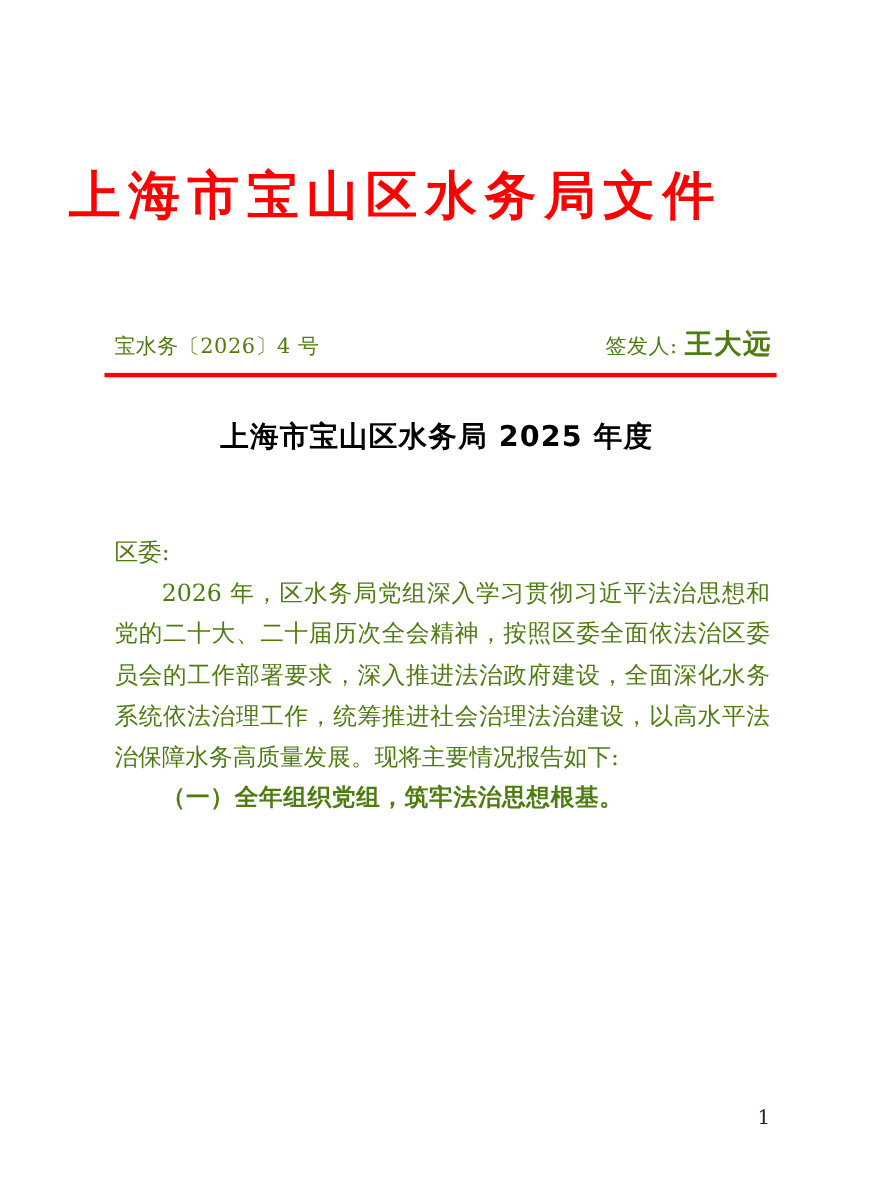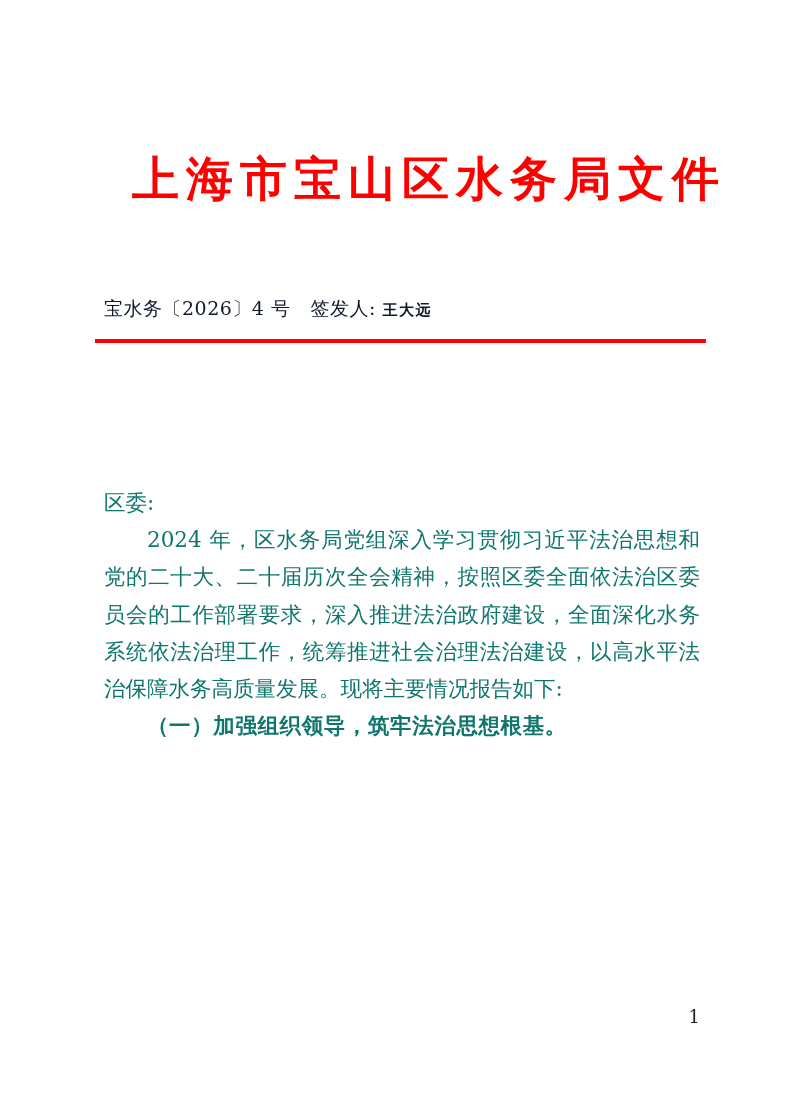--- a/index.html
+++ b/index.html
@@ -16,24 +16,24 @@
     background: #ffffff;
     margin: 0 auto;
     overflow: hidden;
     font-family: "DejaVu Serif", "Liberation Serif", serif;
     -webkit-font-smoothing: antialiased;
   }
 
   
   .masthead {
     position: absolute;
-    left: 14px;
+    left: 0;
     top: 150px;
     width: 712px;
-    text-align: right;
+    text-align: center;
   }
 
   .masthead-title {
     display: inline-block;
     font-family: "DejaVu Sans", "Liberation Sans", sans-serif;
     font-size: 47px;
     font-weight: bold;
     color: #FF0000;
     letter-spacing: 7px;
     line-height: 1.25;
@@ -43,22 +43,23 @@
 
   
   .doc-meta {
     position: absolute;
     left: 104px;
     top: 296px;
     width: 600px;
     height: 30px;
     display: flex;
     align-items: baseline;
+    justify-content: space-between;
     font-size: 19px;
-    color: #0f172a;
+    color: #4d7c0f;
     font-family: "DejaVu Serif", "Liberation Serif", serif;
   }
 
   .doc-number {
     letter-spacing: 0.5px;
     white-space: nowrap;
   }
 
   .signer-block {
     white-space: nowrap;
@@ -68,21 +69,21 @@
 
   .signer-label {
     font-weight: normal;
     margin-left: 20px;
   }
 
   .signer-name {
     font-weight: bold;
     font-family: "DejaVu Sans", "Liberation Sans", sans-serif;
     letter-spacing: 1.5px;
-    font-size: 15px;
+    font-size: 25px;
   }
 
   
   .red-rule {
     position: absolute;
     left: 95px;
     top: 339px;
     width: 611px;
     height: 4px;
     background: #FF0000;
@@ -108,21 +109,21 @@
     white-space: nowrap;
   }
 
   
   .body-area {
     position: absolute;
     left: 104px;
     top: 484px;
     width: 596px;
     font-size: 21.5px;
-    color: #0f766e;
+    color: #4d7c0f;
     line-height: 37.2px;
     font-family: "DejaVu Serif", "Liberation Serif", serif;
   }
 
   .p {
     margin: 0;
     text-align: justify;
     text-justify: inter-ideograph;
     letter-spacing: 0px;
   }
@@ -184,29 +185,30 @@
     <span class="doc-number">宝水务〔2026〕4 号</span>
     <span class="signer-block">
       <span class="signer-label">签发人:</span>
       <span class="signer-name">王大远</span>
     </span>
   </div>
 
   <div class="red-rule"></div>
 
   <div class="main-title">
+    <span class="tline">上海市宝山区水务局 2025 年度</span>
   </div>
 
   <div class="body-area">
 
     <p class="p salutation">区委:</p>
 
-    <p class="p indent">2024 年，区水务局党组深入学习贯彻习近平法治思想和党的二十大、二十届历次全会精神，按照区委全面依法治区委员会的工作部署要求，深入推进法治政府建设，全面深化水务系统依法治理工作，统筹推进社会治理法治建设，以高水平法治保障水务高质量发展。现将主要情况报告如下:</p>
-
-
-    <p class="h2-sec">（一）加强组织领导，筑牢法治思想根基。</p>
+    <p class="p indent">2026 年，区水务局党组深入学习贯彻习近平法治思想和党的二十大、二十届历次全会精神，按照区委全面依法治区委员会的工作部署要求，深入推进法治政府建设，全面深化水务系统依法治理工作，统筹推进社会治理法治建设，以高水平法治保障水务高质量发展。现将主要情况报告如下:</p>
+
+
+    <p class="h2-sec">（一）全年组织党组，筑牢法治思想根基。</p>
 
 
   </div>
 
   <div class="page-number">1</div>
 
 </div>
 
 </body></html>

